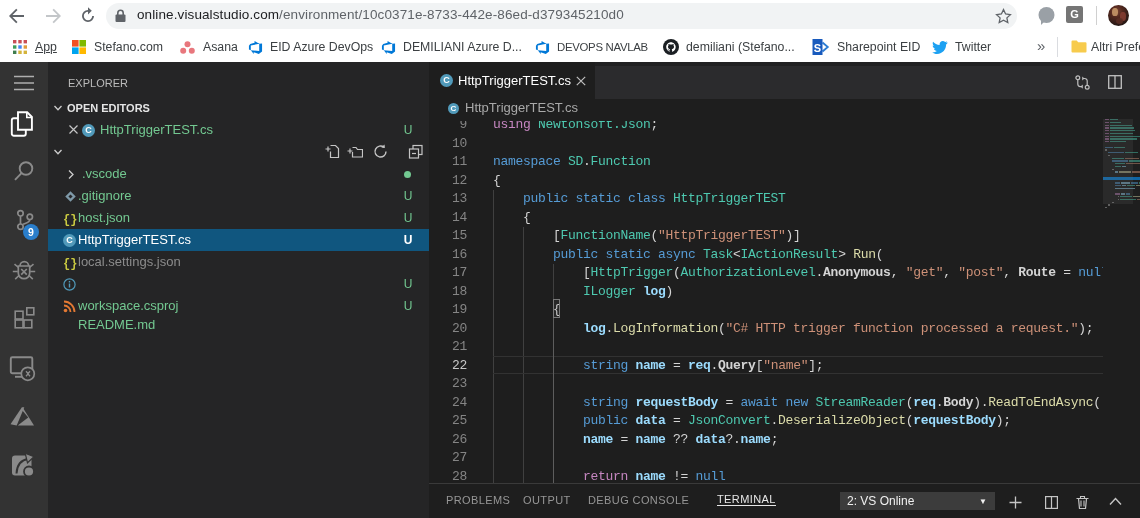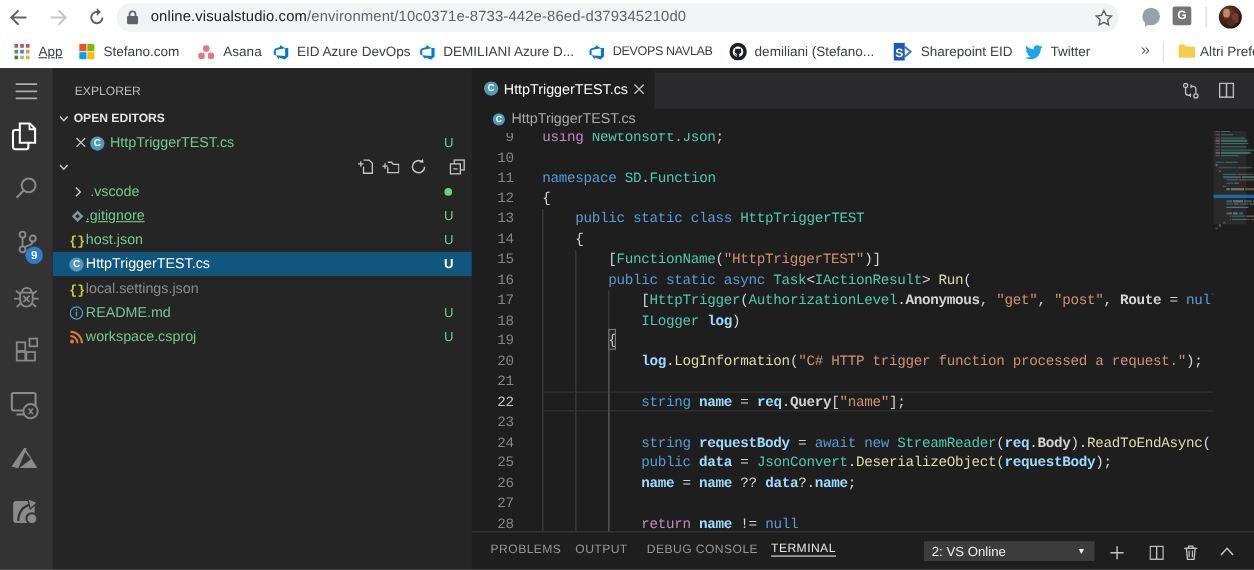--- a/index.html
+++ b/index.html
@@ -275,21 +275,21 @@
             <path d="M1 0.5 L5 4.5 L1 8.5" fill="none" stroke="#cccccc" stroke-width="1.3"></path>
           </svg>
         <span class="green" style="position:absolute; left:34px;">.vscode</span>
         <span class="abs" style="left:356px; top:8px; width:7px; height:7px; border-radius:50%; background:#73c991;"></span>
       </div>
       <div class="sbrow" style="top:123px;">
         <svg class="abs" style="left:16px; top:5px;" width="13" height="13" viewBox="0 0 13 13">
           <rect x="2.8" y="2.8" width="7.4" height="7.4" fill="#7e99a8" transform="rotate(45 6.5 6.5)"></rect>
           <rect x="5" y="5" width="3" height="3" fill="#252526" transform="rotate(45 6.5 6.5)"></rect>
         </svg>
-        <span class="green" style="position:absolute; left:30px;text-decoration:underline;">.gitignore</span>
+        <span class="green" style="position:absolute; left:30px;">.gitignore</span>
         <span class="ugreen">U</span>
       </div>
       <div class="sbrow" style="top:145px;">
         <span class="abs bricon" style="left:15px;">{}</span>
         <span class="green" style="position:absolute; left:30px;">host.json</span>
         <span class="ugreen">U</span>
       </div>
       <div class="sbrow" style="top:167px; background:#10567f; color:#ffffff;">
         <span class="abs csicon" style="left:15px; top:4.5px;"></span>
         <span style="position:absolute; left:30px;">HttpTriggerTEST.cs</span>
@@ -297,21 +297,21 @@
       </div>
       <div class="sbrow" style="top:189px;">
         <span class="abs bricon" style="left:15px;">{}</span>
         <span style="position:absolute; left:30px; color:#8c8c8c;">local.settings.json</span>
       </div>
       <div class="sbrow" style="top:211px;">
         <svg class="abs" style="left:15px; top:5px;" width="13" height="13" viewBox="0 0 13 13">
           <circle cx="6.5" cy="6.5" r="5.6" fill="none" stroke="#519aba" stroke-width="1.2"></circle>
           <path d="M6.5 5.5 v4 M6.5 3 v1.4" stroke="#519aba" stroke-width="1.4"></path>
         </svg>
-        <span class="green" style="position:absolute; left:30px;">README.md</span>
+        <span class="green" style="position:absolute; left:30px;margin-top:41px;">README.md</span>
         <span class="ugreen">U</span>
       </div>
       <div class="sbrow" style="top:233px;">
         <svg class="abs" style="left:15px; top:5px;" width="13" height="13" viewBox="0 0 13 13">
           <circle cx="2.5" cy="10.5" r="1.8" fill="#e37933"></circle>
           <path d="M1 5.5 a6.5 6.5 0 0 1 6.5 6.5 M1 1.5 a10.5 10.5 0 0 1 10.5 10.5" fill="none" stroke="#e37933" stroke-width="1.8"></path>
         </svg>
         <span class="green" style="position:absolute; left:30px;">workspace.csproj</span>
         <span class="ugreen">U</span>
       </div>
@@ -426,21 +426,21 @@
       <div class="mr" style="top:79.7px; left:15px;"><span class="mw" style="width:1px"></span><span class="mg" style="width:16px"></span><span class="mo" style="width:5px"></span></div>
       <div class="mr" style="top:82.5px; left:9px;"><span class="mw" style="width:2px"></span></div>
       <div class="mr" style="top:85.2px; left:5px;"><span class="mw" style="width:2px"></span></div>
       <div class="mr" style="top:88px; left:2px;"><span class="mw" style="width:2px"></span></div>
       <div class="abs" style="left:0; top:0; width:30px; height:85px; background:rgba(121,121,121,0.14);"></div>
     </div>
     <div id="panel">
       <div class="ptab" style="left:17px;">PROBLEMS</div>
       <div class="ptab" style="left:94px;">OUTPUT</div>
       <div class="ptab" style="left:159px;">DEBUG CONSOLE</div>
-      <div class="ptab" style="left:272px; color:#e7e7e7; border-bottom:1px solid #e7e7e7; height:14px; line-height:15px; top:8px;">TERMINAL</div>
+      <div class="ptab" style="left:288px; color:#e7e7e7; border-bottom:1px solid #e7e7e7; height:14px; line-height:15px; top:8px;">TERMINAL</div>
       <div class="abs" style="left:411px; top:8px; width:155px; height:18px; background:#3c3c3c; color:#f0f0f0;
         font-size:12px; line-height:18px;">
         <span style="position:absolute; left:7px;">2: VS Online</span>
         <span style="position:absolute; right:8px; font-size:8px; top:1px;">▼</span>
       </div>
       <svg class="abs" style="left:580px; top:12px;" width="13" height="13" viewBox="0 0 13 13">
         <path d="M6.5 0.5 V12.5 M0.5 6.5 H12.5" stroke="#c5c5c5" stroke-width="1.3"></path>
       </svg>
       <svg class="abs" style="left:616px; top:12px;" width="13" height="13" viewBox="0 0 13 13">
         <rect x="0.6" y="0.6" width="11.8" height="11.8" fill="none" stroke="#c5c5c5" stroke-width="1.2"></rect>

